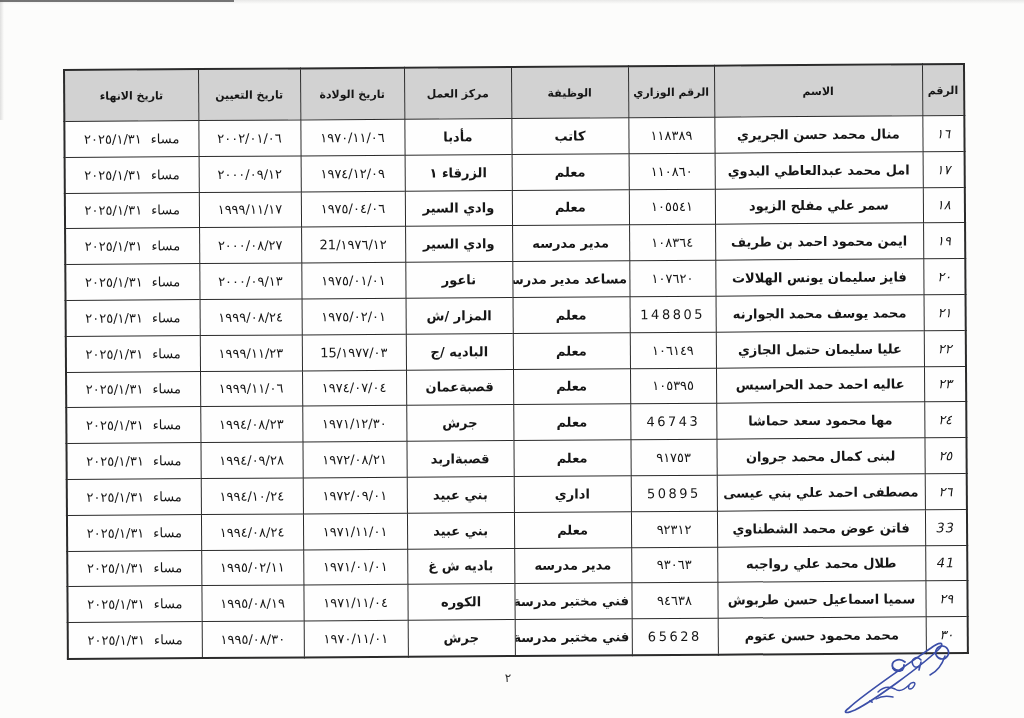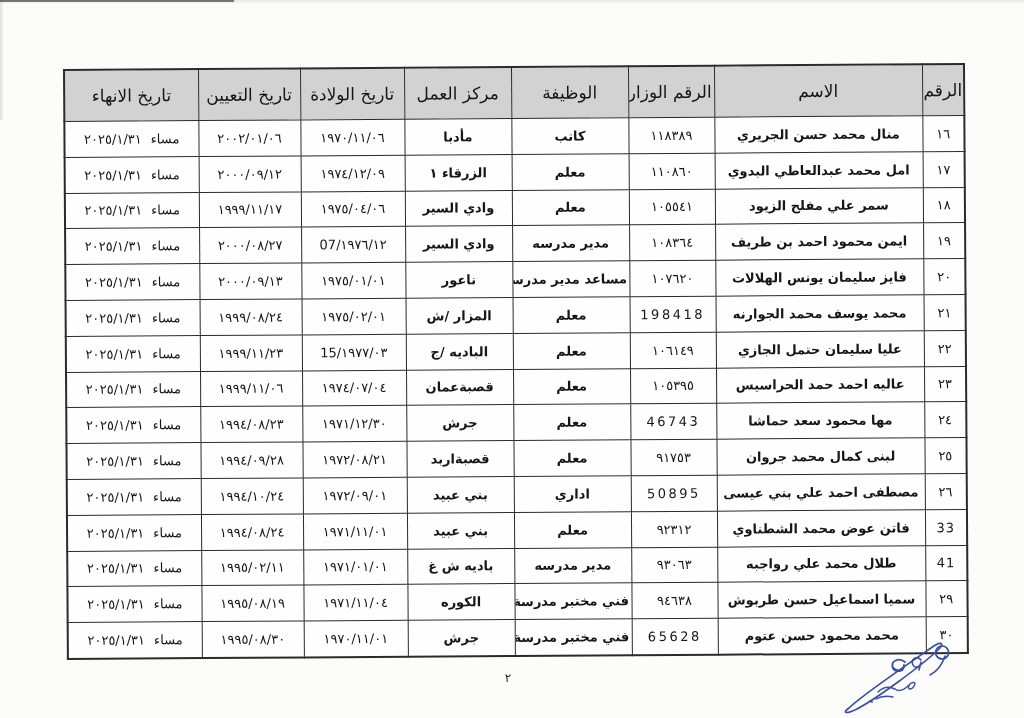--- a/index.html
+++ b/index.html
@@ -37,24 +37,24 @@
     background:#fefefe;
     color:#161616;
   }
   table.emp th,table.emp td{
     border:1.4px solid var(--border,#2b2b2b);
     text-align:center;vertical-align:middle;
     padding:0 2px;overflow:hidden;white-space:nowrap;
   }
   table.emp th{
     background:var(--header-bg,#d2d2d2);
-    height:50px;font-size:17px;font-weight:400;
+    height:50px;font-size:11px;font-weight:700;
   }
   table.emp td{height:34.8px;font-size:13px;}
-  td.c-serial{font-size:12.5px;letter-spacing:1px;}
+  td.c-serial{font-size:12.5px;letter-spacing:1px;font-style:italic;}
   td.c-name{font-weight:700;font-size:13px;}
   td.c-ministry_no{letter-spacing:2.5px;font-size:12.5px;margin-left:44px;}
   td.c-job{font-weight:700;font-size:12.5px;}
   td.c-work_center{font-weight:700;font-size:12.5px;}
   td.c-birth_date,td.c-hire_date{letter-spacing:.5px;font-size:12.5px;}
   td.c-end{font-size:12.5px;}
   .end-wrap{
     display:flex;direction:rtl;justify-content:center;align-items:center;gap:9px;
     letter-spacing:.3px;
   }
@@ -147,21 +147,21 @@
                 <span>٢٠٢٥/١/٣١</span>
               </span>
             </td>
           </tr>
           <tr>
             <td class="c-serial">١٩</td>
             <td class="c-name">ايمن محمود احمد بن طريف</td>
             <td class="c-ministry_no">١٠٨٣٦٤</td>
             <td class="c-job">مدير مدرسه</td>
             <td class="c-work_center">وادي السير</td>
-            <td class="c-birth_date">١٩٧٦/١٢/07</td>
+            <td class="c-birth_date">١٩٧٦/١٢/21</td>
             <td class="c-hire_date">٢٠٠٠/٠٨/٢٧</td>
             <td class="c-end">
               <span class="end-wrap">
                 <span>مساء</span>
                 <span>٢٠٢٥/١/٣١</span>
               </span>
             </td>
           </tr>
           <tr>
             <td class="c-serial">٢٠</td>
@@ -174,21 +174,21 @@
             <td class="c-end">
               <span class="end-wrap">
                 <span>مساء</span>
                 <span>٢٠٢٥/١/٣١</span>
               </span>
             </td>
           </tr>
           <tr>
             <td class="c-serial">٢١</td>
             <td class="c-name">محمد يوسف محمد الجوارنه</td>
-            <td class="c-ministry_no">198418</td>
+            <td class="c-ministry_no">148805</td>
             <td class="c-job">معلم</td>
             <td class="c-work_center">المزار /ش</td>
             <td class="c-birth_date">١٩٧٥/٠٢/٠١</td>
             <td class="c-hire_date">١٩٩٩/٠٨/٢٤</td>
             <td class="c-end">
               <span class="end-wrap">
                 <span>مساء</span>
                 <span>٢٠٢٥/١/٣١</span>
               </span>
             </td>

